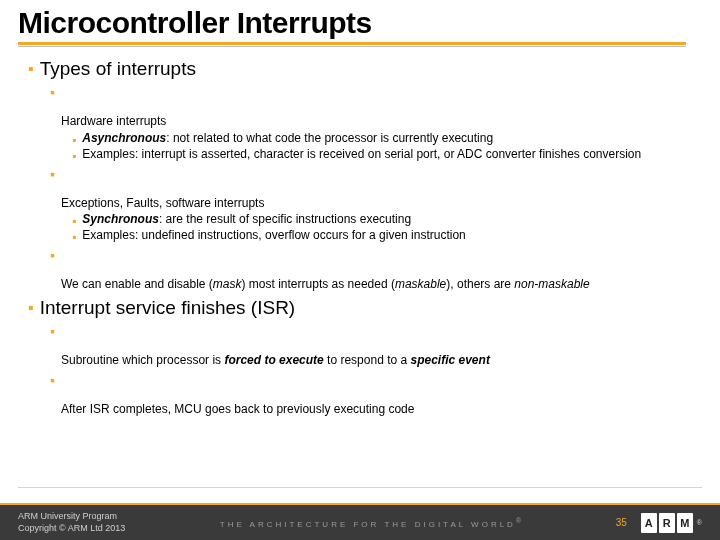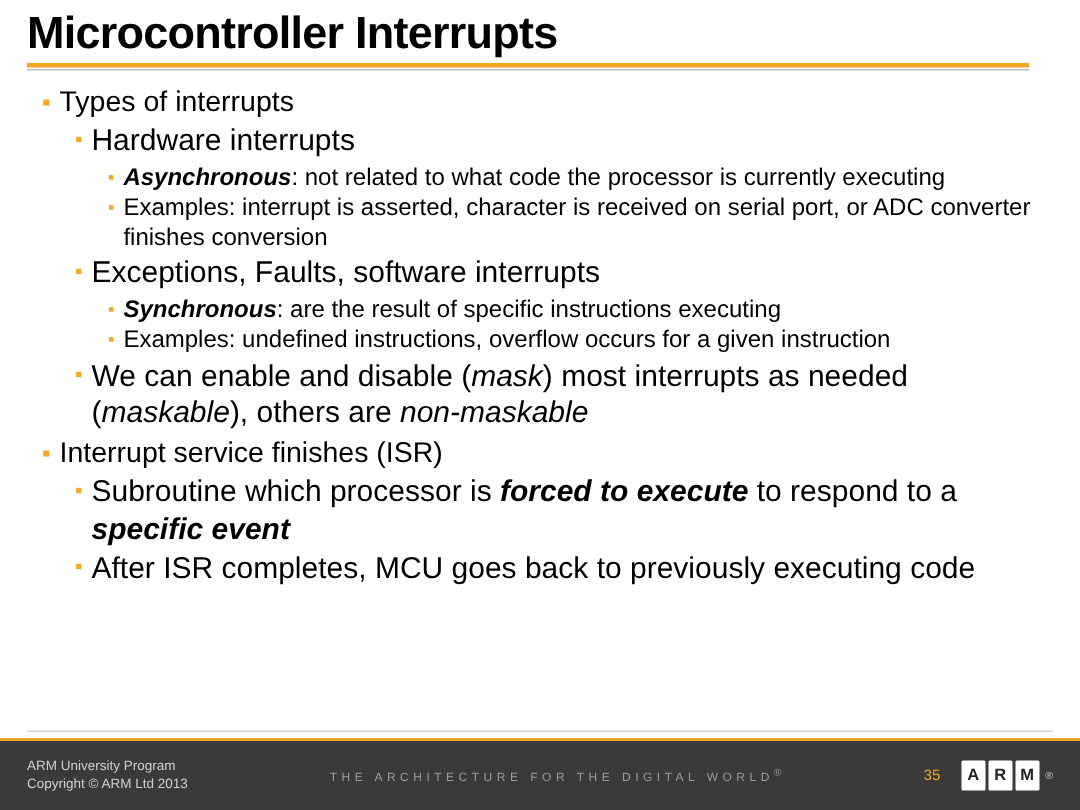--- a/index.html
+++ b/index.html
@@ -32,23 +32,23 @@
   }
   .content {
     padding: 6px 28px 0 28px;
     font-size: 14px;
     line-height: 1.22;
     color: #000;
   }
   .lvl1 { margin: 4px 0 2px 0; }
   .lvl1 .txt { font-size: 19px; font-weight: normal; }
   .lvl2 { margin: 2px 0 2px 22px; }
-  .lvl2 .txt { font-size: 20px; }
+  .lvl2 .txt { font-size: 12px; margin-top: 32px; }
   .lvl3 { margin: 1px 0 1px 44px; }
-  .lvl3 .txt { font-size: 16px; }
+  .lvl3 .txt { font-size: 12px; }
 
   .row { display: flex; align-items: flex-start; }
   .bu {
     color: #f5a623;
     font-weight: bold;
     margin-right: 6px;
     line-height: 1;
     font-size: 0.85em;
     padding-top: 3px;
   }
@@ -56,21 +56,21 @@
   .lvl2 .bu { font-size: 14px; padding-top:3px;}
   .lvl3 .bu { font-size: 12px; padding-top:3px;}
 
   .b { font-weight: bold; }
   .i { font-style: italic; }
   .bi { font-weight: bold; font-style: italic; }
 
   .footer {
     position: absolute;
     left: 0; right: 0; bottom: 0;
-    height: 48px;
+    height: 37px;
     background: #3a3a3a;
     border-top: 2px solid #f5a623;
     color: #cfcfcf;
     display: flex;
     align-items: center;
     padding: 0 18px;
     font-size: 9px;
   }
   .footer .left { flex: 0 0 auto; line-height: 1.3; }
   .footer .mid {

